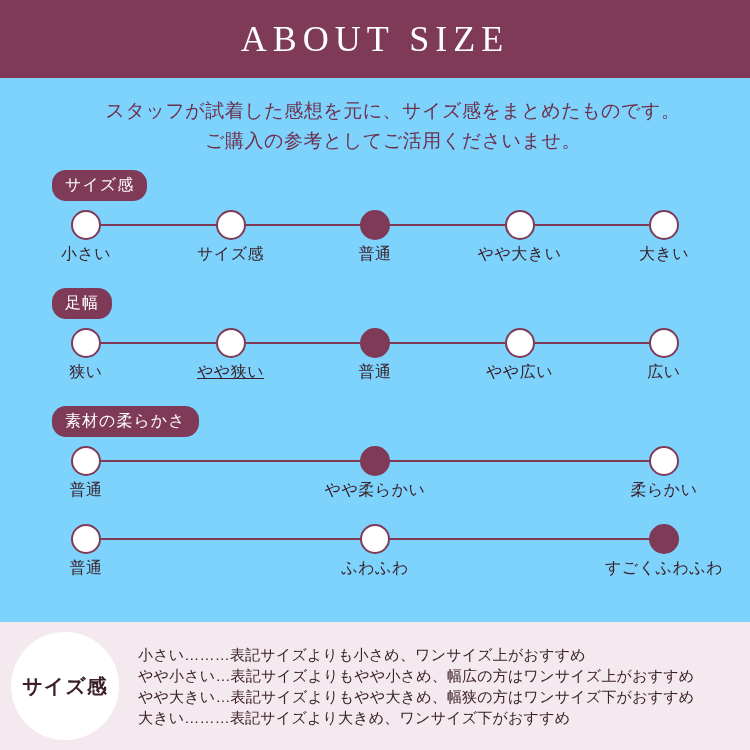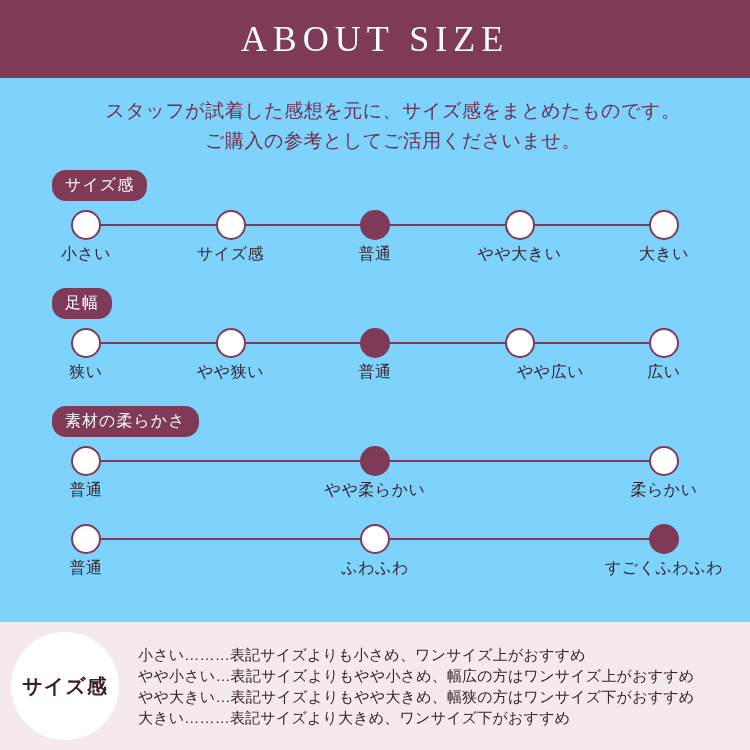--- a/index.html
+++ b/index.html
@@ -188,23 +188,23 @@
         </div></div>
       <div class="scale-block"><div class="scale-label">足幅</div><div class="track-wrap">
           <div class="track-line"></div>
           <div class="node" style="left: 0%;"></div>
           <div class="node" style="left: 25%;"></div>
           <div class="node filled" style="left: 50%;"></div>
           <div class="node" style="left: 75%;"></div>
           <div class="node" style="left: 100%;"></div>
         </div><div class="ticks">
           <div class="tick-label" style="left: 0%;">狭い</div>
-          <div class="tick-label" style="left: 25%;">やや狭い</div>
+          <div class="tick-label" style="left: 25%; text-decoration: underline;">やや狭い</div>
           <div class="tick-label" style="left: 50%;">普通</div>
-          <div class="tick-label" style="left: 75%; margin-left: 31px;">やや広い</div>
+          <div class="tick-label" style="left: 75%;">やや広い</div>
           <div class="tick-label" style="left: 100%;">広い</div>
         </div></div>
       <div class="scale-block"><div class="scale-label">素材の柔らかさ</div><div class="track-wrap">
           <div class="track-line"></div>
           <div class="node" style="left: 0%;"></div>
           <div class="node filled" style="left: 50%;"></div>
           <div class="node" style="left: 100%;"></div>
         </div><div class="ticks">
           <div class="tick-label" style="left: 0%;">普通</div>
           <div class="tick-label" style="left: 50%;">やや柔らかい</div>

